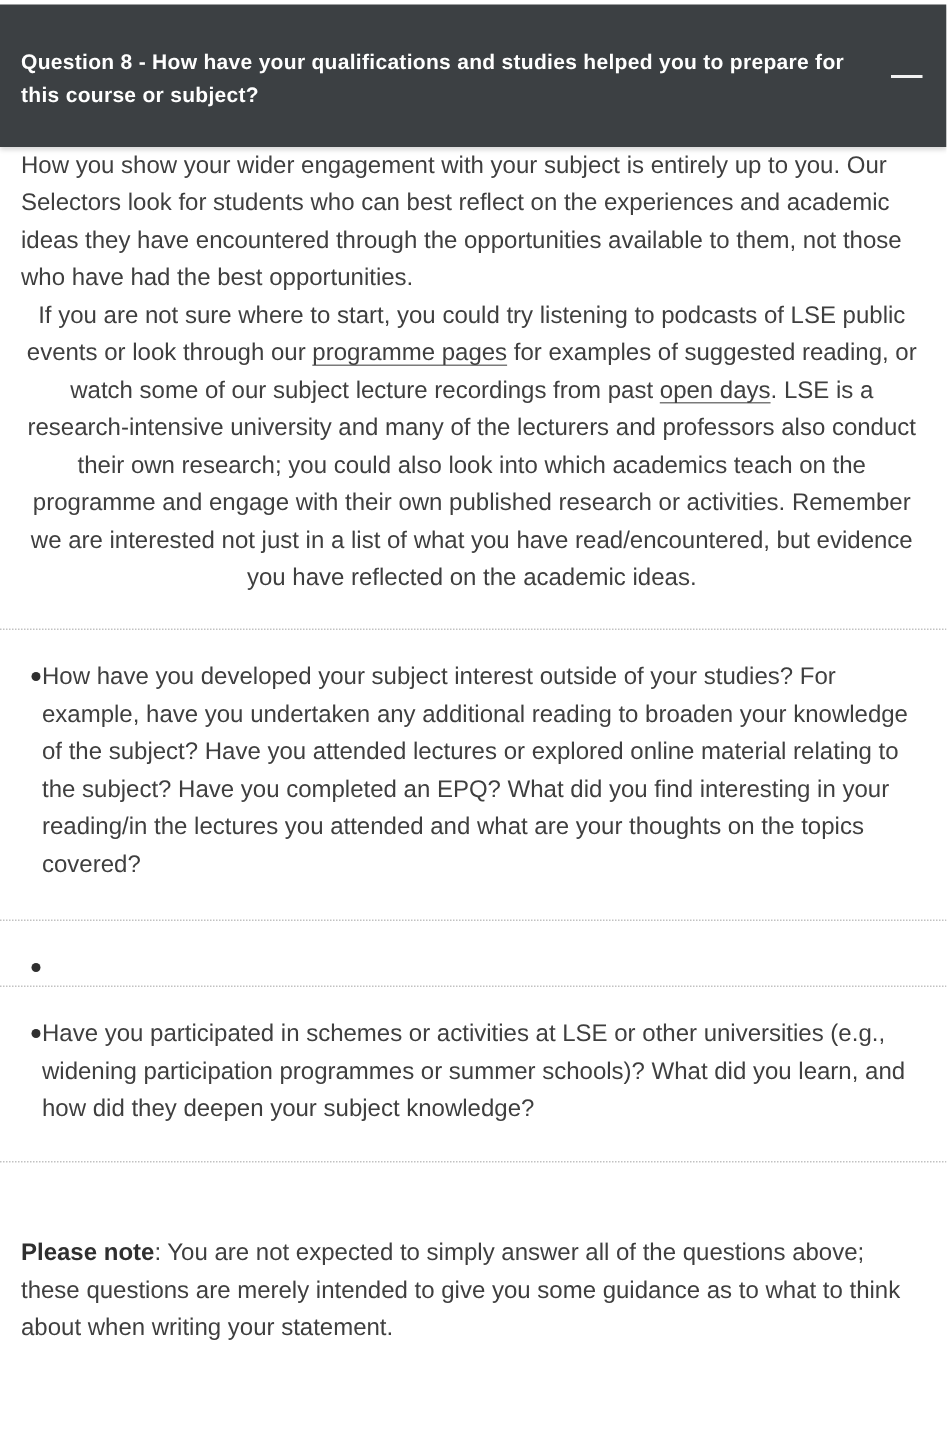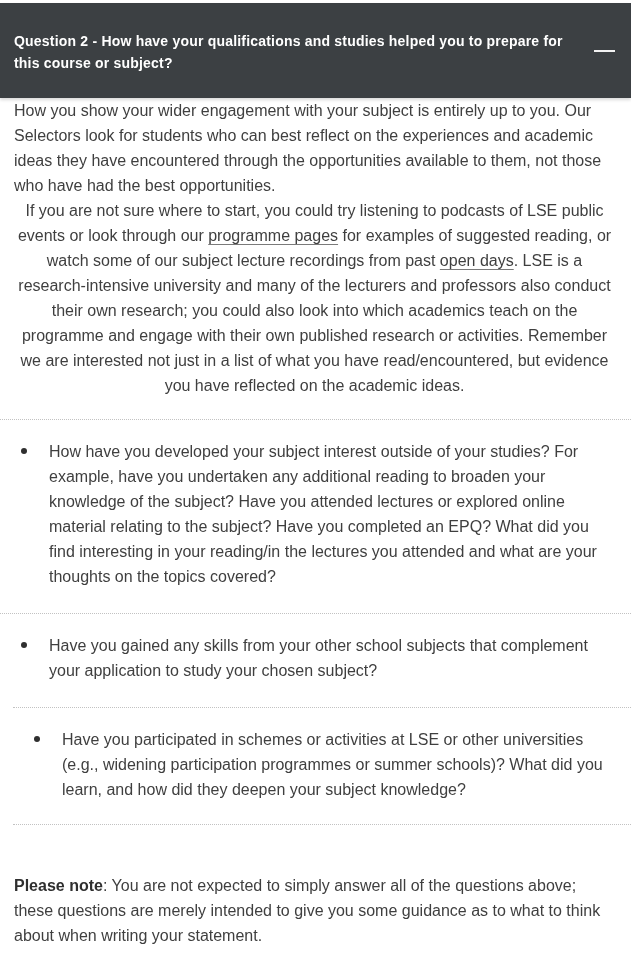--- a/index.html
+++ b/index.html
@@ -60,62 +60,61 @@
   }
 
   
   ul.question-list {
     margin: 21px 0 0 0;
     padding: 0;
     list-style: none;
   }
   ul.question-list li {
     border-top: 1px dotted #c2c2c2;
-    padding: 19px 14px 24px 49px;
+    padding: 19px 14px 24px 28px;
     position: relative;
   }
-  ul.question-list li.last { border-bottom: 1px dotted #c2c2c2; padding-bottom: 22px; margin-left: 13px; }
+  ul.question-list li.last { border-bottom: 1px dotted #c2c2c2; padding-bottom: 22px; }
   ul.question-list li .bullet-dot {
     position: absolute;
     left: 21px;
     top: 28px;
     width: 6px;
     height: 6px;
     border-radius: 50%;
     background: #2f2f2f;
   }
 
   .note-para {
     margin: 0;
     padding: 48px 16px 0 14px;
   }
   .note-para b { color: #2f2f2f; }
 </style>
 </head>
 <body>
 
 <div class="accordion-header">
-  <div class="title">Question 2 - How have your qualifications and studies helped you to prepare for this course or subject?</div>
+  <div class="title">Question 8 - How have your qualifications and studies helped you to prepare for this course or subject?</div>
   <span class="collapse-icon"></span>
 </div>
 
 <div class="content">
 
   <p class="para first">How you show your wider engagement with your subject is entirely up to you. Our Selectors look for students who can best reflect on the experiences and academic ideas they have encountered through the opportunities available to them, not those who have had the best opportunities.</p>
 
   <p class="para second"><span>If you are not sure where to start, you could try listening to podcasts of LSE public events or look through our </span><a class="inline-link">programme pages</a><span> for examples of suggested reading, or watch some of our subject lecture recordings from past </span><a class="inline-link">open days</a><span>. LSE is a research-intensive university and many of the lecturers and professors also conduct their own research; you could also look into which academics teach on the programme and engage with their own published research or activities. Remember we are interested not just in a list of what you have read/encountered, but evidence you have reflected on the academic ideas.</span></p>
 
   <ul class="question-list">
     <li>
       <span class="bullet-dot"></span>
       <span>How have you developed your subject interest outside of your studies? For example, have you undertaken any additional reading to broaden your knowledge of the subject? Have you attended lectures or explored online material relating to the subject? Have you completed an EPQ? What did you find interesting in your reading/in the lectures you attended and what are your thoughts on the topics covered?</span>
     </li>
     <li>
       <span class="bullet-dot"></span>
-      <span>Have you gained any skills from your other school subjects that complement your application to study your chosen subject?</span>
     </li>
     <li class="last">
       <span class="bullet-dot"></span>
       <span>Have you participated in schemes or activities at LSE or other universities (e.g., widening participation programmes or summer schools)? What did you learn, and how did they deepen your subject knowledge?</span>
     </li>
   </ul>
 
   <p class="note-para"><b>Please note</b><span>: You are not expected to simply answer all of the questions above; these questions are merely intended to give you some guidance as to what to think about when writing your statement.</span></p>
 
 </div>

